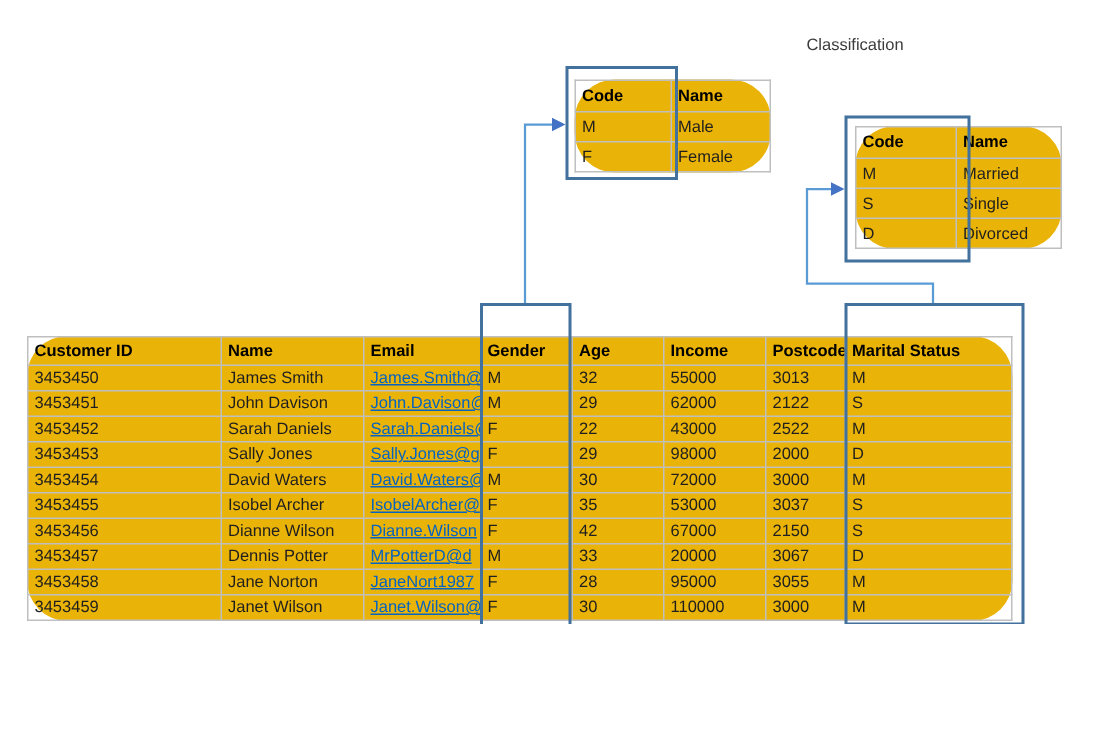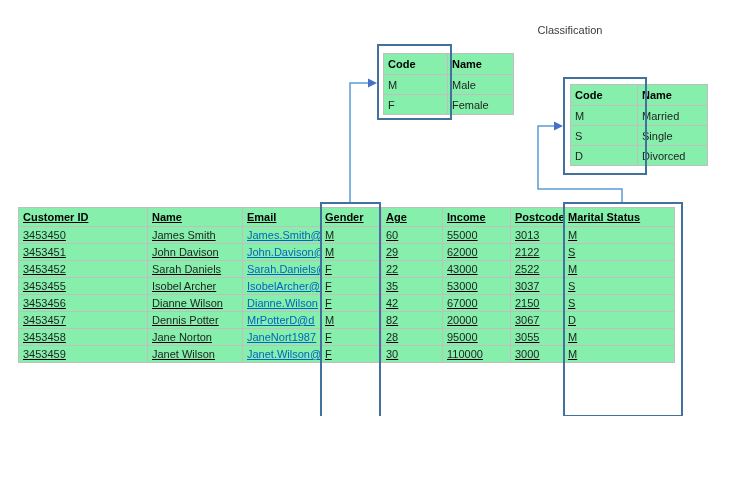--- a/index.html
+++ b/index.html
@@ -10,22 +10,23 @@
     background: #ffffff;
     font-family: "Liberation Sans", sans-serif;
     overflow: hidden;
     padding-left: 40px;
   }
   
   table.xl {
     position: absolute;
     border-collapse: collapse;
     table-layout: fixed;
-    background: #86efac;
+    background: #eab308;
     z-index: 1;
+    border-radius: 27px;
   }
   table.xl th, table.xl td {
     border: 1px solid #bfbfbf;
     font-size: 11px;
     color: #1f1f1f;
     text-align: left;
     vertical-align: middle;
     padding: 0 0 0 4px;
     white-space: nowrap;
     overflow: hidden;
@@ -139,21 +140,21 @@
           <td>S</td>
           <td>Single</td>
         </tr>
         <tr>
           <td>D</td>
           <td>Divorced</td>
         </tr>
       </tbody>
     </table>
 
-  <table class="xl fact" style="left:18px; top:207px; width:656px;text-decoration:underline;">
+  <table class="xl fact" style="left:18px; top:224px; width:656px;">
       <colgroup>
         <col style="width: 129px;">
         <col style="width: 95px;">
         <col style="width: 78px;">
         <col style="width: 61px;">
         <col style="width: 61px;">
         <col style="width: 68px;">
         <col style="width: 53px;">
         <col style="width: 111px;">
       </colgroup>
@@ -168,21 +169,21 @@
           <th>Postcode</th>
           <th>Marital Status</th>
         </tr>
       </thead>
       <tbody>
         <tr>
           <td>3453450</td>
           <td>James Smith</td>
           <td><a class="email-link">James.Smith@</a></td>
           <td>M</td>
-          <td>60</td>
+          <td>32</td>
           <td>55000</td>
           <td>3013</td>
           <td>M</td>
         </tr>
         <tr>
           <td>3453451</td>
           <td>John Davison</td>
           <td><a class="email-link">John.Davison@</a></td>
           <td>M</td>
           <td>29</td>
@@ -194,20 +195,40 @@
           <td>3453452</td>
           <td>Sarah Daniels</td>
           <td><a class="email-link">Sarah.Daniels@</a></td>
           <td>F</td>
           <td>22</td>
           <td>43000</td>
           <td>2522</td>
           <td>M</td>
         </tr>
         <tr>
+          <td>3453453</td>
+          <td>Sally Jones</td>
+          <td><a class="email-link">Sally.Jones@g</a></td>
+          <td>F</td>
+          <td>29</td>
+          <td>98000</td>
+          <td>2000</td>
+          <td>D</td>
+        </tr>
+        <tr>
+          <td>3453454</td>
+          <td>David Waters</td>
+          <td><a class="email-link">David.Waters@</a></td>
+          <td>M</td>
+          <td>30</td>
+          <td>72000</td>
+          <td>3000</td>
+          <td>M</td>
+        </tr>
+        <tr>
           <td>3453455</td>
           <td>Isobel Archer</td>
           <td><a class="email-link">IsobelArcher@</a></td>
           <td>F</td>
           <td>35</td>
           <td>53000</td>
           <td>3037</td>
           <td>S</td>
         </tr>
         <tr>
@@ -218,21 +239,21 @@
           <td>42</td>
           <td>67000</td>
           <td>2150</td>
           <td>S</td>
         </tr>
         <tr>
           <td>3453457</td>
           <td>Dennis Potter</td>
           <td><a class="email-link">MrPotterD@d</a></td>
           <td>M</td>
-          <td>82</td>
+          <td>33</td>
           <td>20000</td>
           <td>3067</td>
           <td>D</td>
         </tr>
         <tr>
           <td>3453458</td>
           <td>Jane Norton</td>
           <td><a class="email-link">JaneNort1987</a></td>
           <td>F</td>
           <td>28</td>

